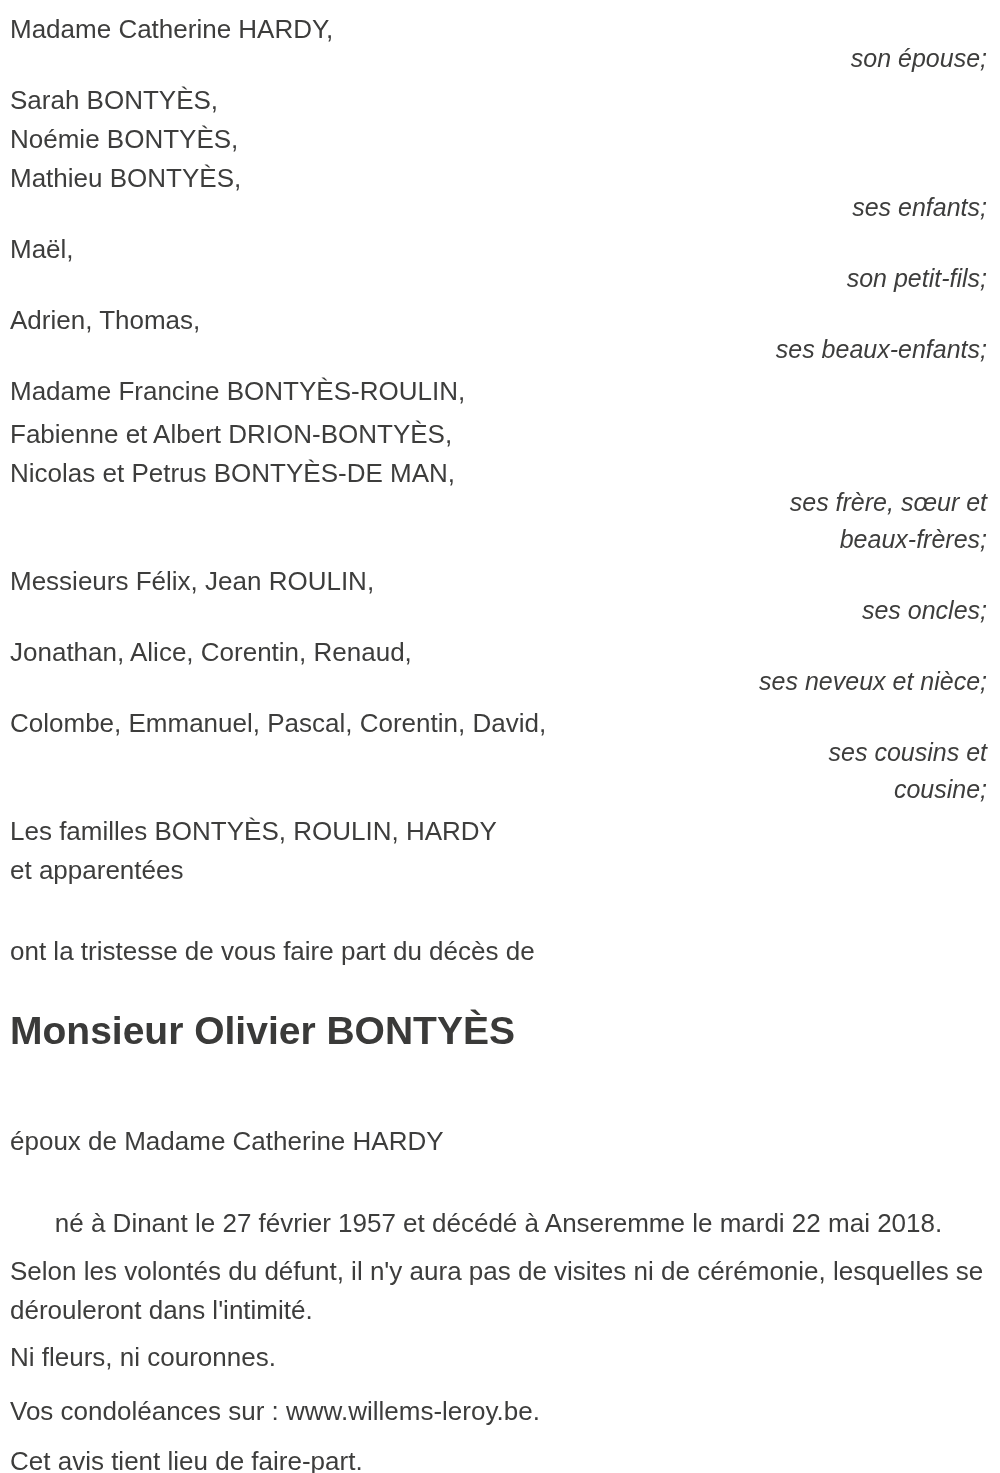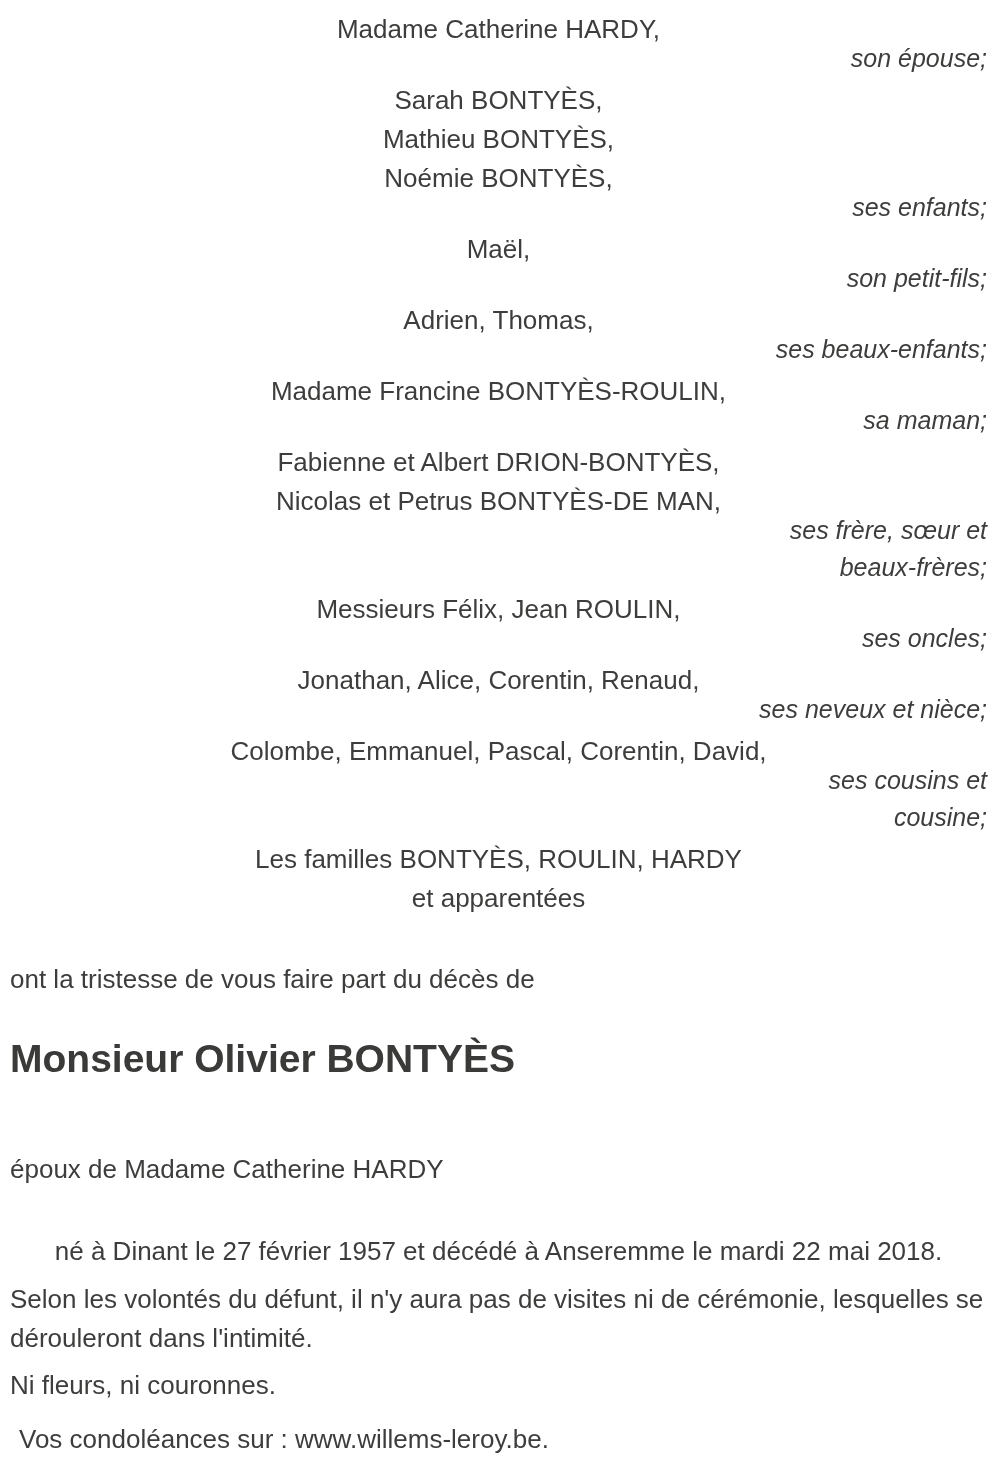--- a/index.html
+++ b/index.html
@@ -12,21 +12,21 @@
     -webkit-font-smoothing: antialiased;
   }
   .page {
     width: 1000px;
     padding: 10px 13px 24px 10px;
   }
   .group { margin-bottom: 4px; }
   .name {
     font-size: 26px;
     line-height: 39px;
-    text-align: center;
+    text-align: left;
   }
   .relation {
     font-size: 25px;
     line-height: 37px;
     margin-top: -9px;
     font-style: italic;
     text-align: right;
   }
   .relation + .relation { margin-top: 0; }
   .body-text {
@@ -38,56 +38,55 @@
     margin-top: 36px;
     font-size: 39px;
     line-height: 48px;
     font-weight: 700;
     color: #3a3a39;
   }
   .spouse { margin-top: 67px; }
   .dates { margin-top: 43px; text-align: center; }
   .wishes { margin-top: 9px; }
   .flowers { margin-top: 8px; }
-  .condolences { margin-top: 15px; margin-left: 9px; }
+  .condolences { margin-top: 15px; }
   .notice { margin-top: 11px; }
   .url { color: inherit; text-decoration: none; cursor: pointer; }
 </style>
 </head>
 <body>
 
 <div class="page">
 
   <section>
 
     <div class="group">
       <p class="name">Madame Catherine HARDY,</p>
       <p class="relation">son épouse;</p>
     </div>
 
     <div class="group">
       <p class="name">Sarah BONTYÈS,</p>
+      <p class="name">Noémie BONTYÈS,</p>
       <p class="name">Mathieu BONTYÈS,</p>
-      <p class="name">Noémie BONTYÈS,</p>
       <p class="relation">ses enfants;</p>
     </div>
 
     <div class="group">
       <p class="name">Maël,</p>
       <p class="relation">son petit-fils;</p>
     </div>
 
     <div class="group">
       <p class="name">Adrien, Thomas,</p>
       <p class="relation">ses beaux-enfants;</p>
     </div>
 
     <div class="group">
       <p class="name">Madame Francine BONTYÈS-ROULIN,</p>
-      <p class="relation">sa maman;</p>
     </div>
 
     <div class="group">
       <p class="name">Fabienne et Albert DRION-BONTYÈS,</p>
       <p class="name">Nicolas et Petrus BONTYÈS-DE MAN,</p>
       <p class="relation">ses frère, sœur et</p>
       <p class="relation">beaux-frères;</p>
     </div>
 
     <div class="group">

